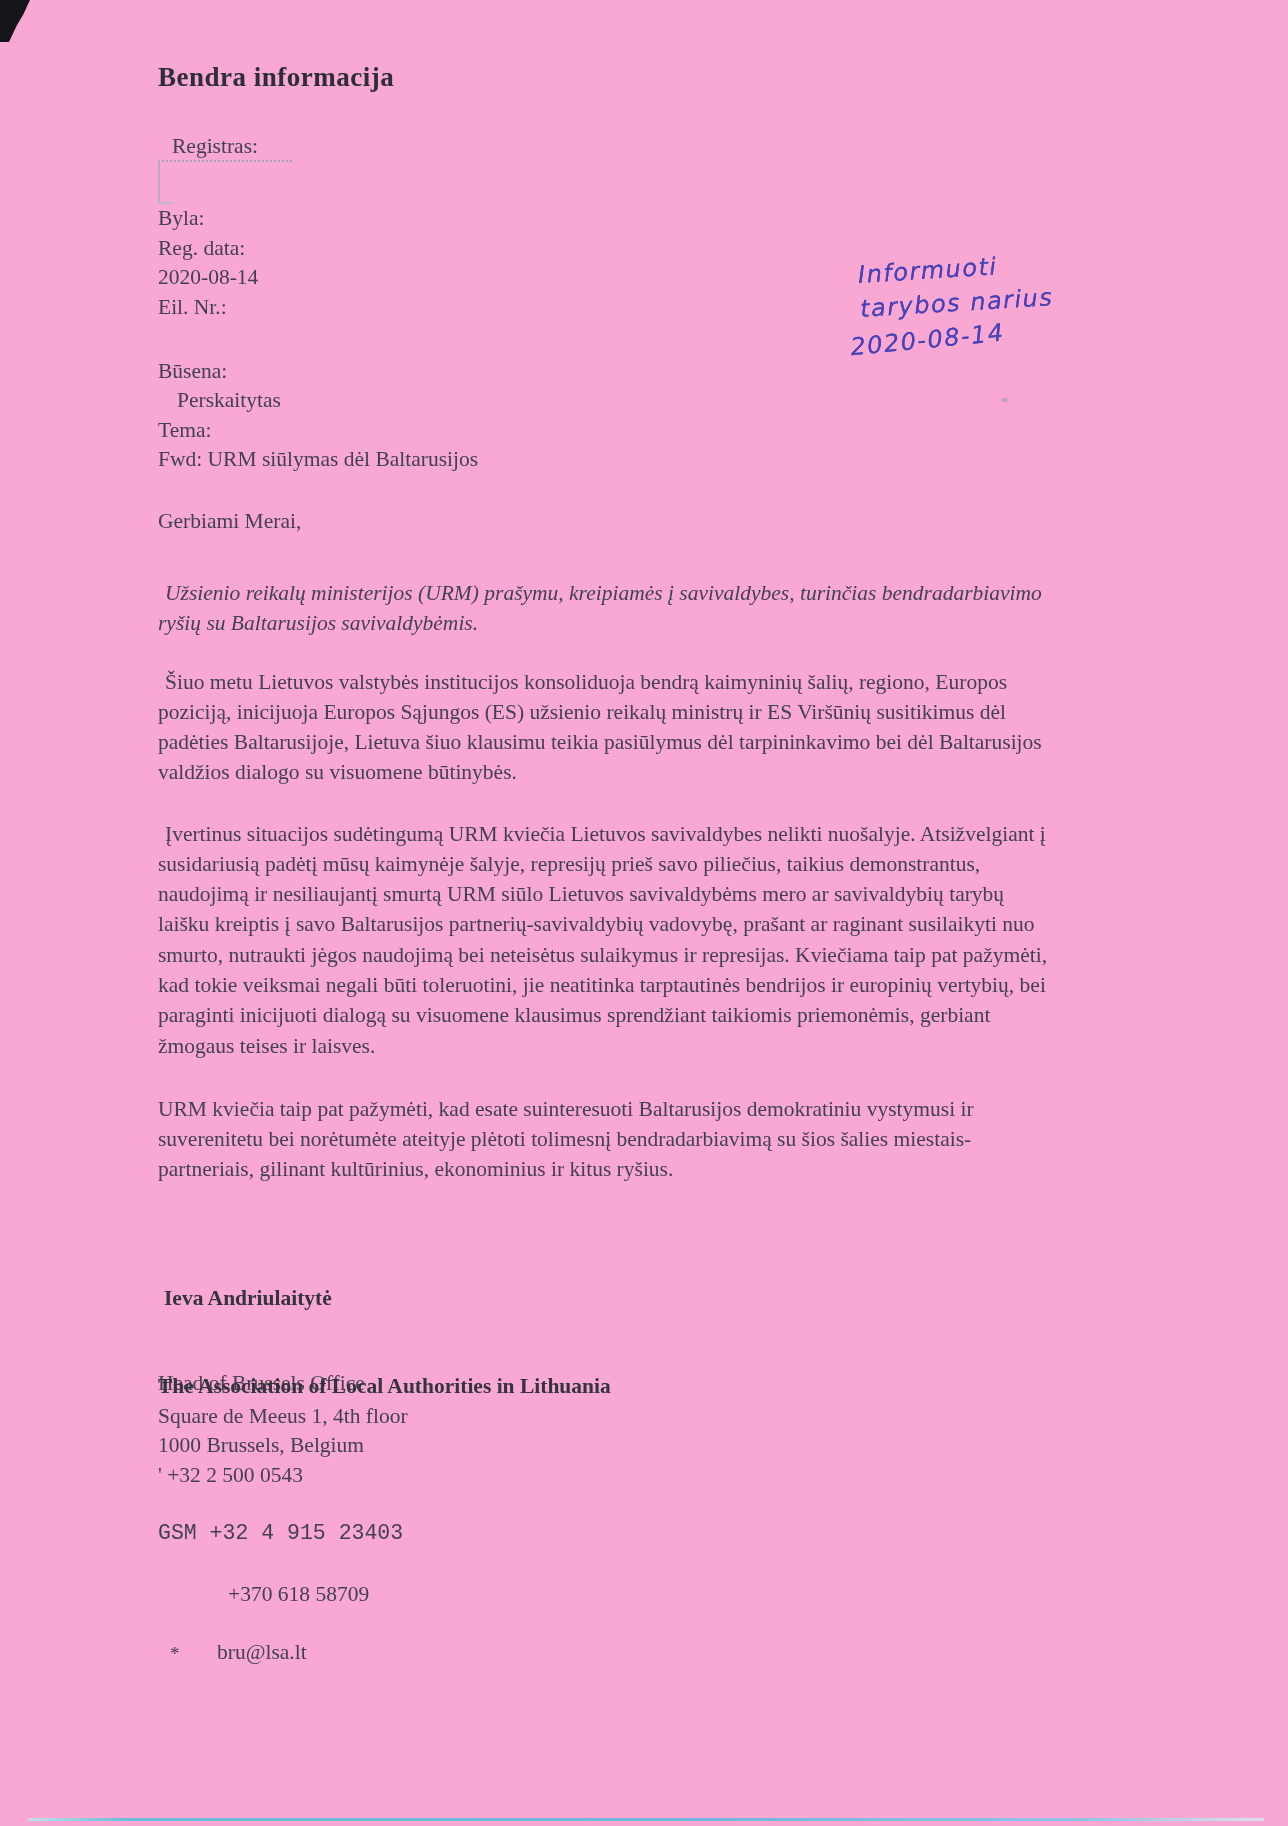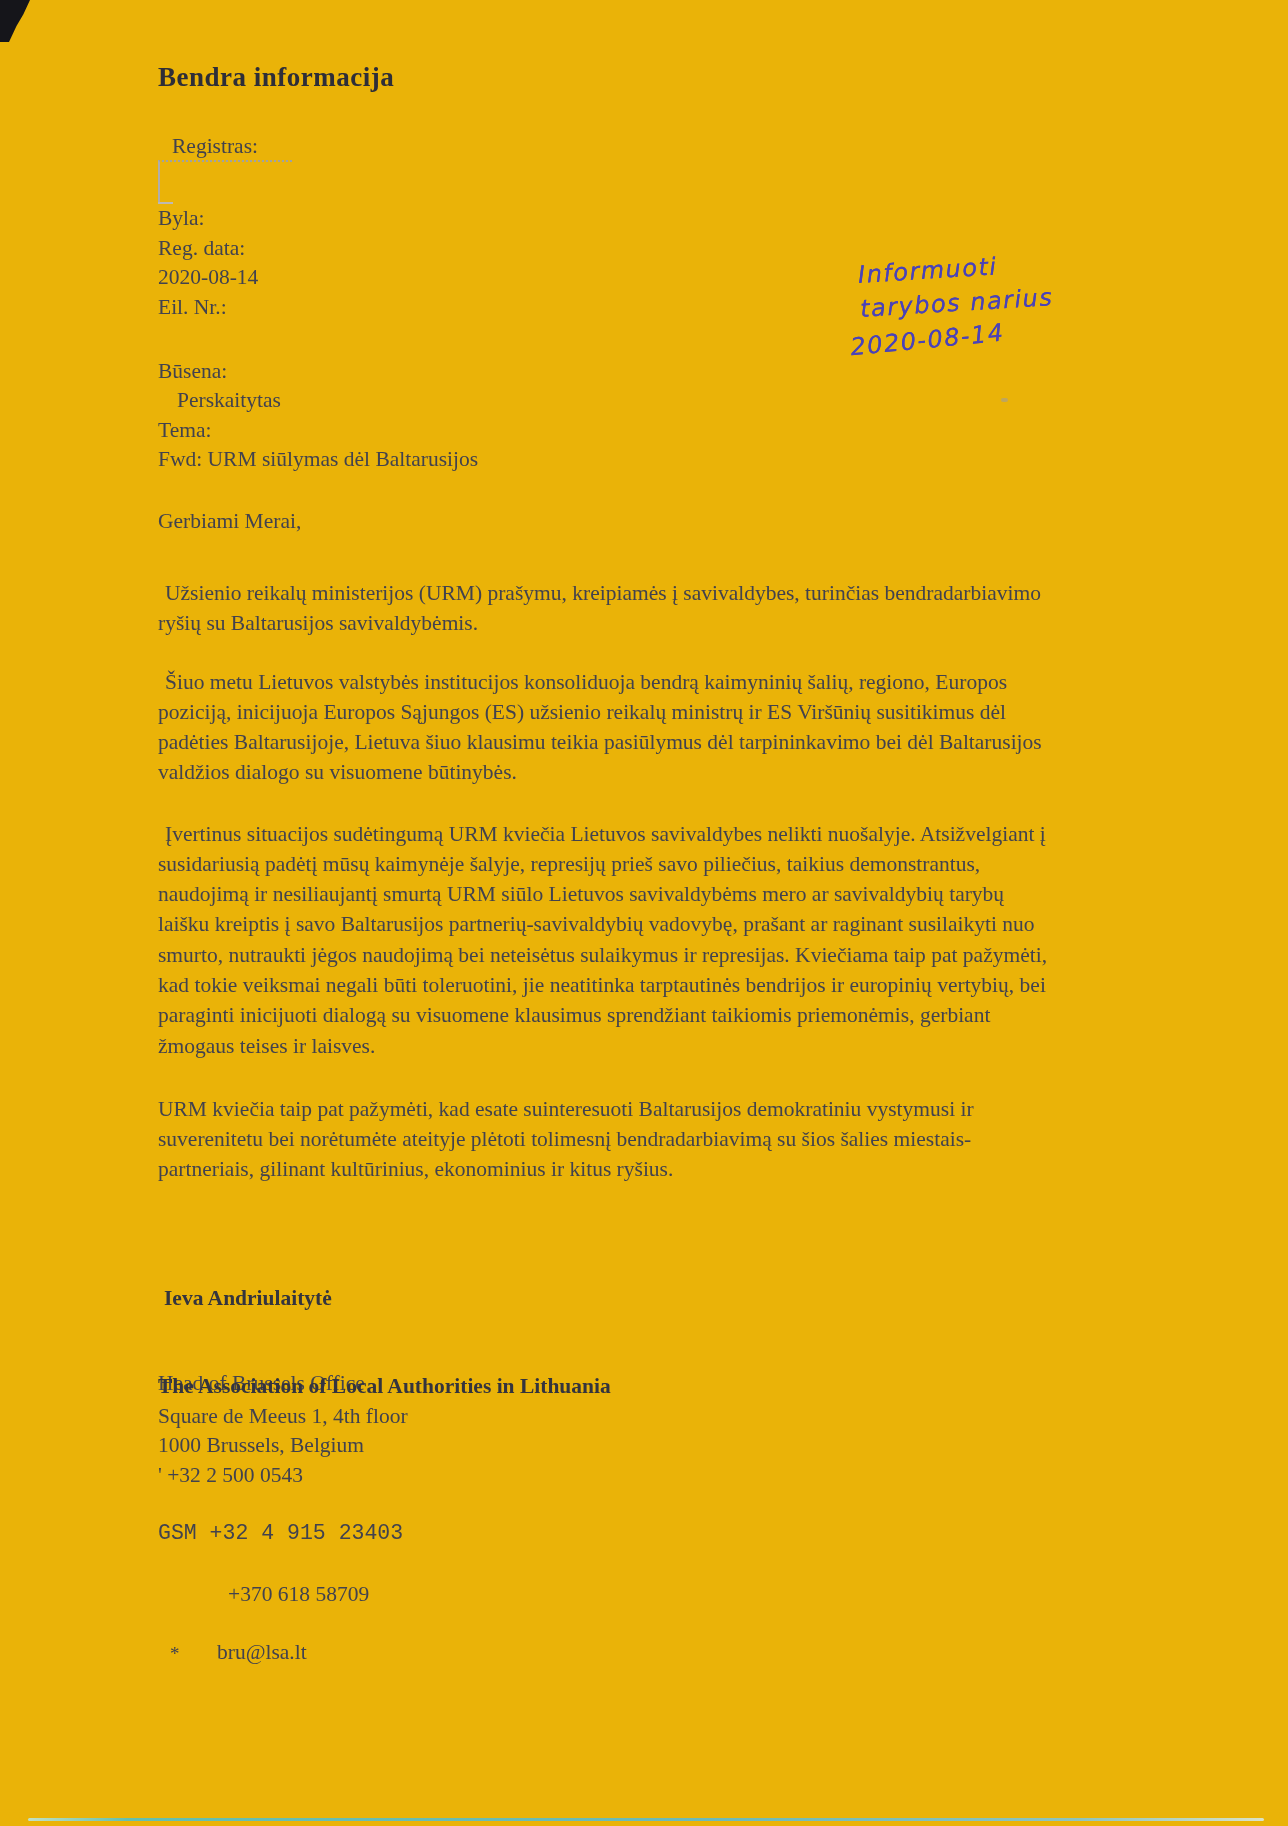--- a/index.html
+++ b/index.html
@@ -1,20 +1,20 @@
 <!DOCTYPE html>
 <html><head>
 <meta charset="utf-8">
 <style>
   html,body{margin:0;padding:0;background:#9a9a9a;}
   .page{
     position:relative;
     width:1288px;height:1826px;
     margin:0 auto;
-    background:#eab308;
+    background:#f9a8d4;
     overflow:hidden;
     font-family:"Liberation Serif",serif;
     color:#42424e;
   }
   .t{position:absolute;white-space:pre;font-size:21.5px;line-height:26px;}
   .bold{font-weight:bold;color:#34343e;}
   .title{position:absolute;left:158px;top:62px;font-size:27px;font-weight:bold;color:#2e2e38;letter-spacing:.5px;}
   .para{position:absolute;left:158px;width:902px;font-size:21.5px;line-height:30.3px;color:#42424e;}
   
   .field-artifact{
@@ -71,21 +71,21 @@
 
   <div class="t" style="left:158px;top:358px;">Būsena:</div>
   <div class="t" style="left:158px;top:387px;margin-left:19px;">Perskaitytas</div>
   <div class="t" style="left:158px;top:417px;">Tema:</div>
   <div class="t" style="left:158px;top:446px;">Fwd: URM siūlymas dėl Baltarusijos</div>
 
   <div class="margin-speck"></div>
 
   <div class="t" style="left:158px;top:508px;">Gerbiami Merai,</div>
 
-  <p class="para" style="top:556px;text-indent:7px;">Užsienio reikalų ministerijos (URM) prašymu, kreipiamės į savivaldybes, turinčias bendradarbiavimo ryšių su Baltarusijos savivaldybėmis.</p>
+  <p class="para" style="top:556px;text-indent:7px;font-style:italic;">Užsienio reikalų ministerijos (URM) prašymu, kreipiamės į savivaldybes, turinčias bendradarbiavimo ryšių su Baltarusijos savivaldybėmis.</p>
   <p class="para" style="top:645px;text-indent:7px;">Šiuo metu Lietuvos  valstybės institucijos konsoliduoja bendrą kaimyninių šalių, regiono, Europos poziciją, inicijuoja Europos Sąjungos (ES) užsienio reikalų ministrų ir ES Viršūnių susitikimus dėl padėties Baltarusijoje, Lietuva šiuo klausimu teikia pasiūlymus dėl tarpininkavimo bei dėl Baltarusijos valdžios dialogo su visuomene būtinybės.</p>
   <p class="para" style="top:797px;text-indent:7px;">Įvertinus situacijos sudėtingumą URM kviečia Lietuvos savivaldybes nelikti nuošalyje. Atsižvelgiant į susidariusią padėtį  mūsų kaimynėje šalyje, represijų prieš savo piliečius, taikius demonstrantus, naudojimą ir nesiliaujantį smurtą URM siūlo Lietuvos savivaldybėms mero ar savivaldybių tarybų laišku kreiptis į savo Baltarusijos partnerių-savivaldybių vadovybę, prašant ar raginant susilaikyti nuo smurto, nutraukti jėgos naudojimą bei neteisėtus sulaikymus ir represijas. Kviečiama taip pat pažymėti, kad tokie veiksmai negali būti toleruotini, jie neatitinka tarptautinės bendrijos ir europinių vertybių, bei paraginti inicijuoti dialogą su visuomene klausimus sprendžiant taikiomis priemonėmis, gerbiant žmogaus teises ir laisves.</p>
   <p class="para" style="top:1072px;">URM kviečia taip pat pažymėti, kad esate suinteresuoti Baltarusijos demokratiniu vystymusi ir suverenitetu bei norėtumėte ateityje plėtoti tolimesnį bendradarbiavimą su šios šalies miestais-partneriais, gilinant kultūrinius, ekonominius ir kitus ryšius.</p>
 
   <div class="t bold" style="left:164px;top:1285px;">Ieva Andriulaitytė</div>
   <div class="t" style="left:158px;top:1370px;">Head of Brussels Office</div>
 
   <div class="t bold" style="left:158px;top:1373px;">The Association of Local Authorities in Lithuania</div>
   <div class="t" style="left:158px;top:1403px;">Square de Meeus 1, 4th floor</div>
   <div class="t" style="left:158px;top:1432px;">1000 Brussels, Belgium</div>

